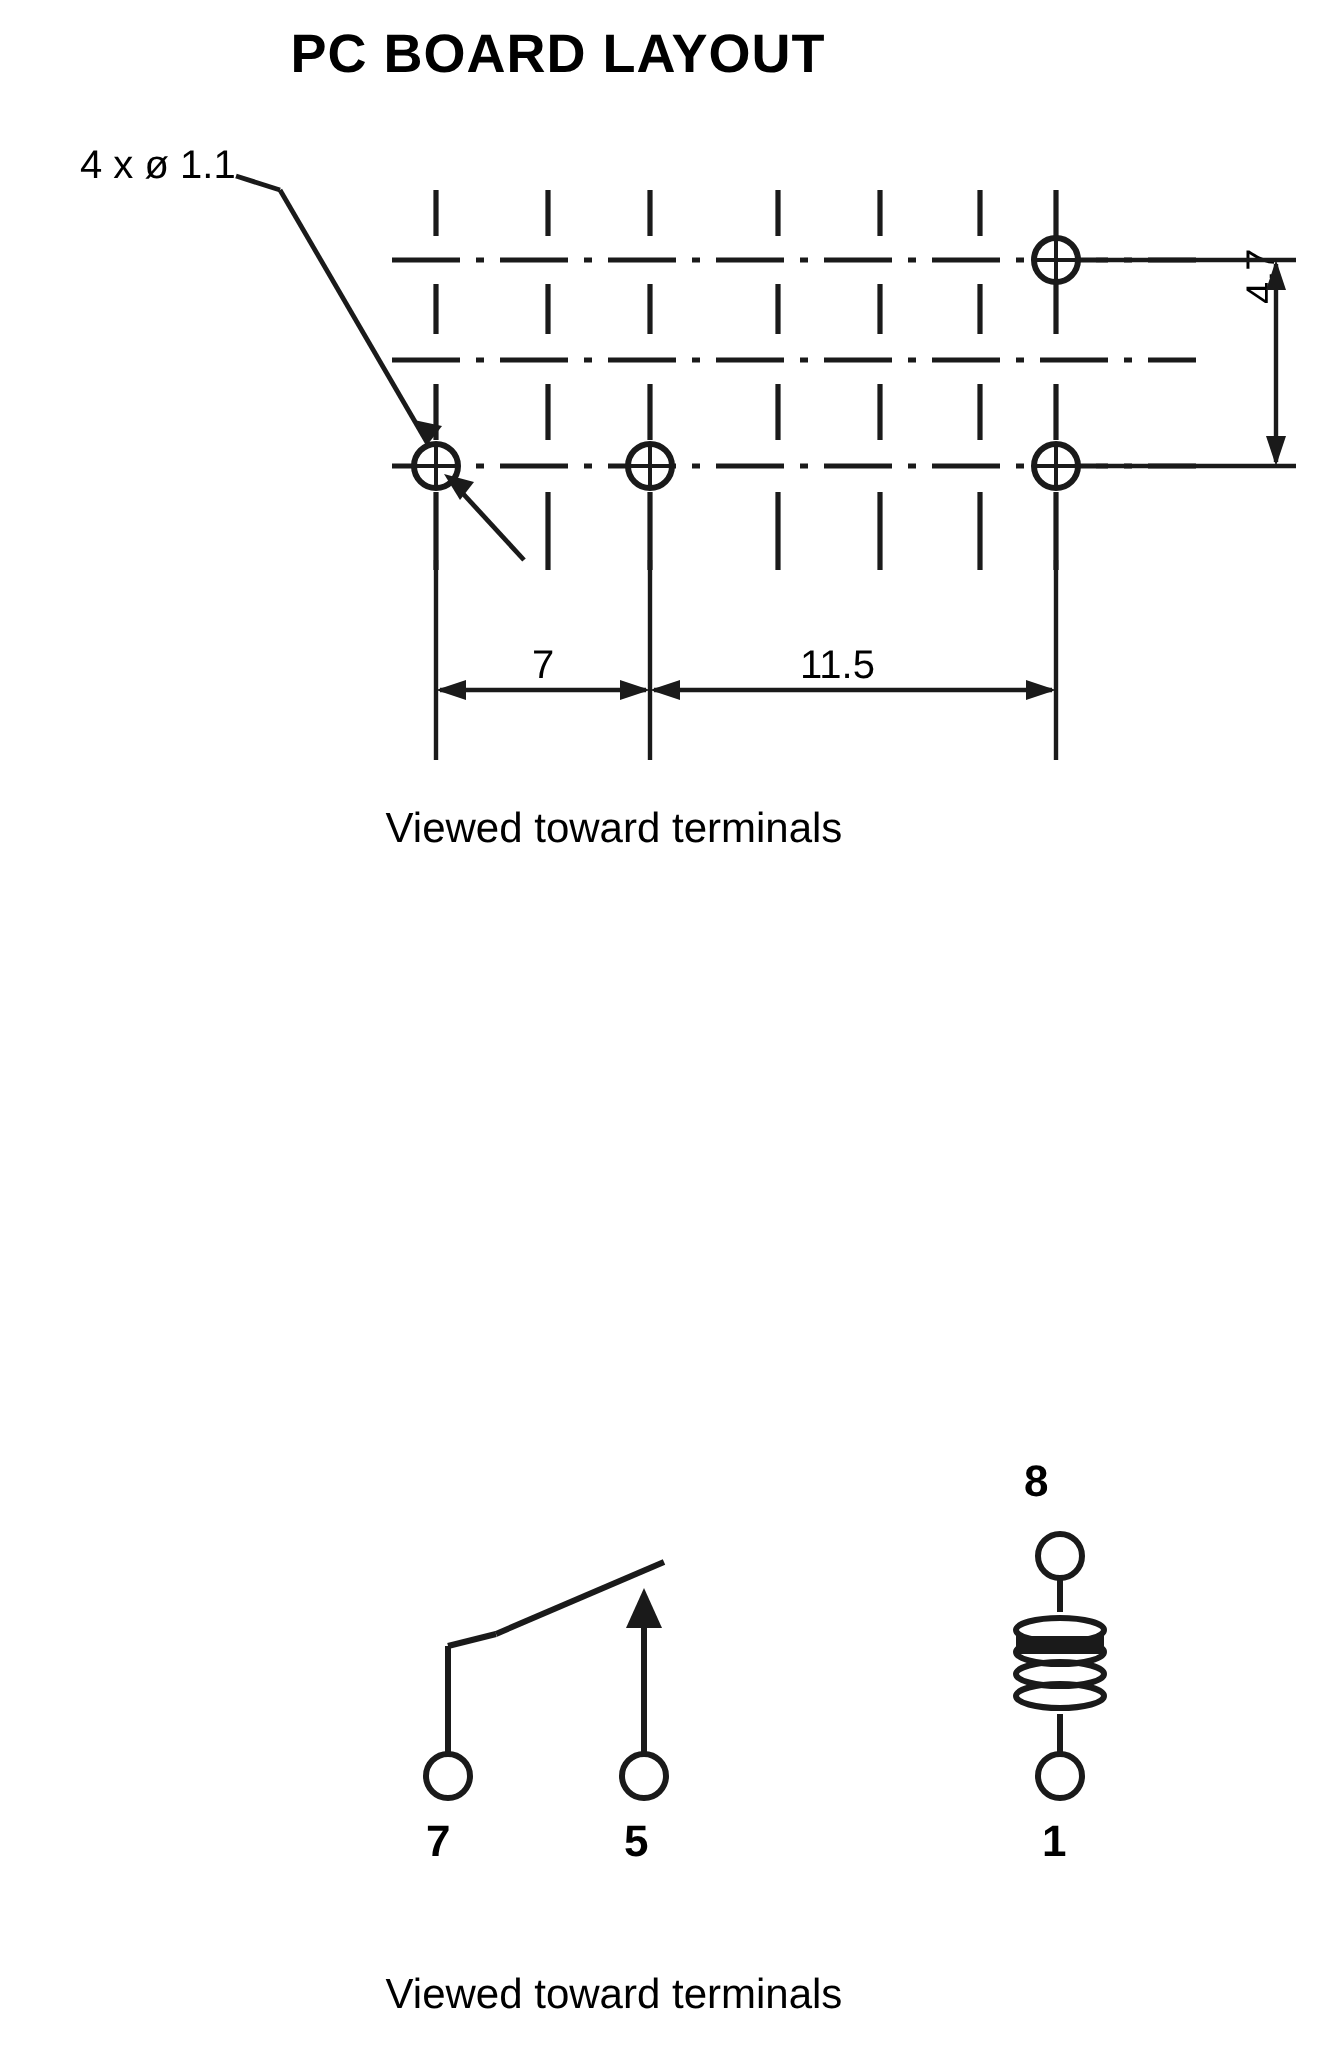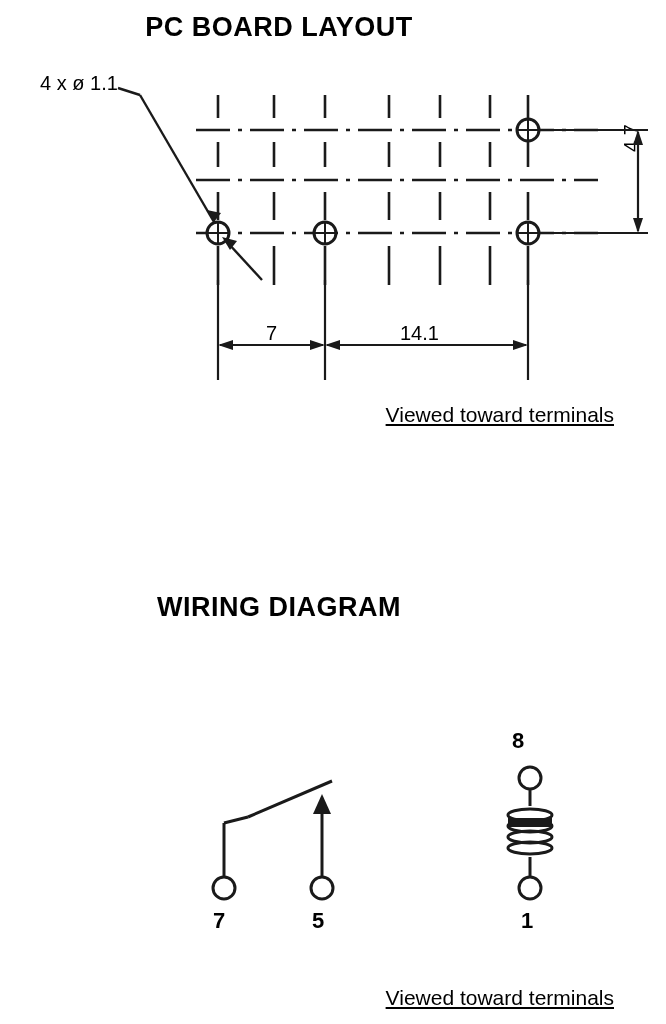--- a/index.html
+++ b/index.html
@@ -29,23 +29,22 @@
     letter-spacing: 0.5px;
     margin-left: 12px;
   }
   #title-pcb { top: 12px; }
   #title-wiring { top: 592px; }
 
   .caption {
     position: absolute;
     left: 0;
     width: 614px;
-    text-align: right;
+    text-align: center;
     font-size: 21px;
-    text-decoration: underline;
   }
   #caption-pcb { top: 403px; }
   #caption-wiring { top: 986px; }
 
   .dim-label {
     position: absolute;
     font-size: 20px;
     white-space: nowrap;
   }
   #label-holes { left: 4px; top: 72px; font-size: 20px; margin-left: 36px; }
@@ -72,21 +71,21 @@
 <body>
 
 <div class="page">
 
   <div class="title" id="title-pcb">PC BOARD LAYOUT</div>
 
   <div class="dim-label" id="label-holes">4 x ø 1.1</div>
 
   <div class="dim-label" id="label-7">7</div>
 
-  <div class="dim-label" id="label-115">14.1</div>
+  <div class="dim-label" id="label-115">11.5</div>
 
   <div class="dim-label" id="label-47">4.7</div>
 
   <svg width="666" height="560" viewBox="0 0 666 560">
     <g stroke="#1a1a1a" fill="none" stroke-width="2.6" stroke-linecap="butt">
 
       <line x1="218" y1="95" x2="218" y2="285"></line>
       <line x1="274" y1="95" x2="274" y2="285"></line>
       <line x1="325" y1="95" x2="325" y2="285"></line>
       <line x1="389" y1="95" x2="389" y2="285"></line>
@@ -182,21 +181,20 @@
       <line x1="548" y1="130" x2="648" y2="130"></line>
       <line x1="548" y1="233" x2="648" y2="233"></line>
       <line x1="638" y1="132" x2="638" y2="231"></line>
       <polygon points="638,130 633,145 643,145" fill="#1a1a1a" stroke="none"></polygon>
       <polygon points="638,233 633,218 643,218" fill="#1a1a1a" stroke="none"></polygon>
     </g>
   </svg>
 
   <div class="caption" id="caption-pcb">Viewed toward terminals</div>
 
-  <div class="title" id="title-wiring">WIRING DIAGRAM</div>
 
   <svg width="666" height="300" viewBox="0 0 666 300" style="top:720px;">
 
     <g stroke="#1a1a1a" stroke-width="3" fill="none">
 
       <line x1="224" y1="168" x2="224" y2="103"></line>
 
       <line x1="224" y1="103" x2="248" y2="97"></line>
       <line x1="248" y1="97" x2="332" y2="61"></line>
 

